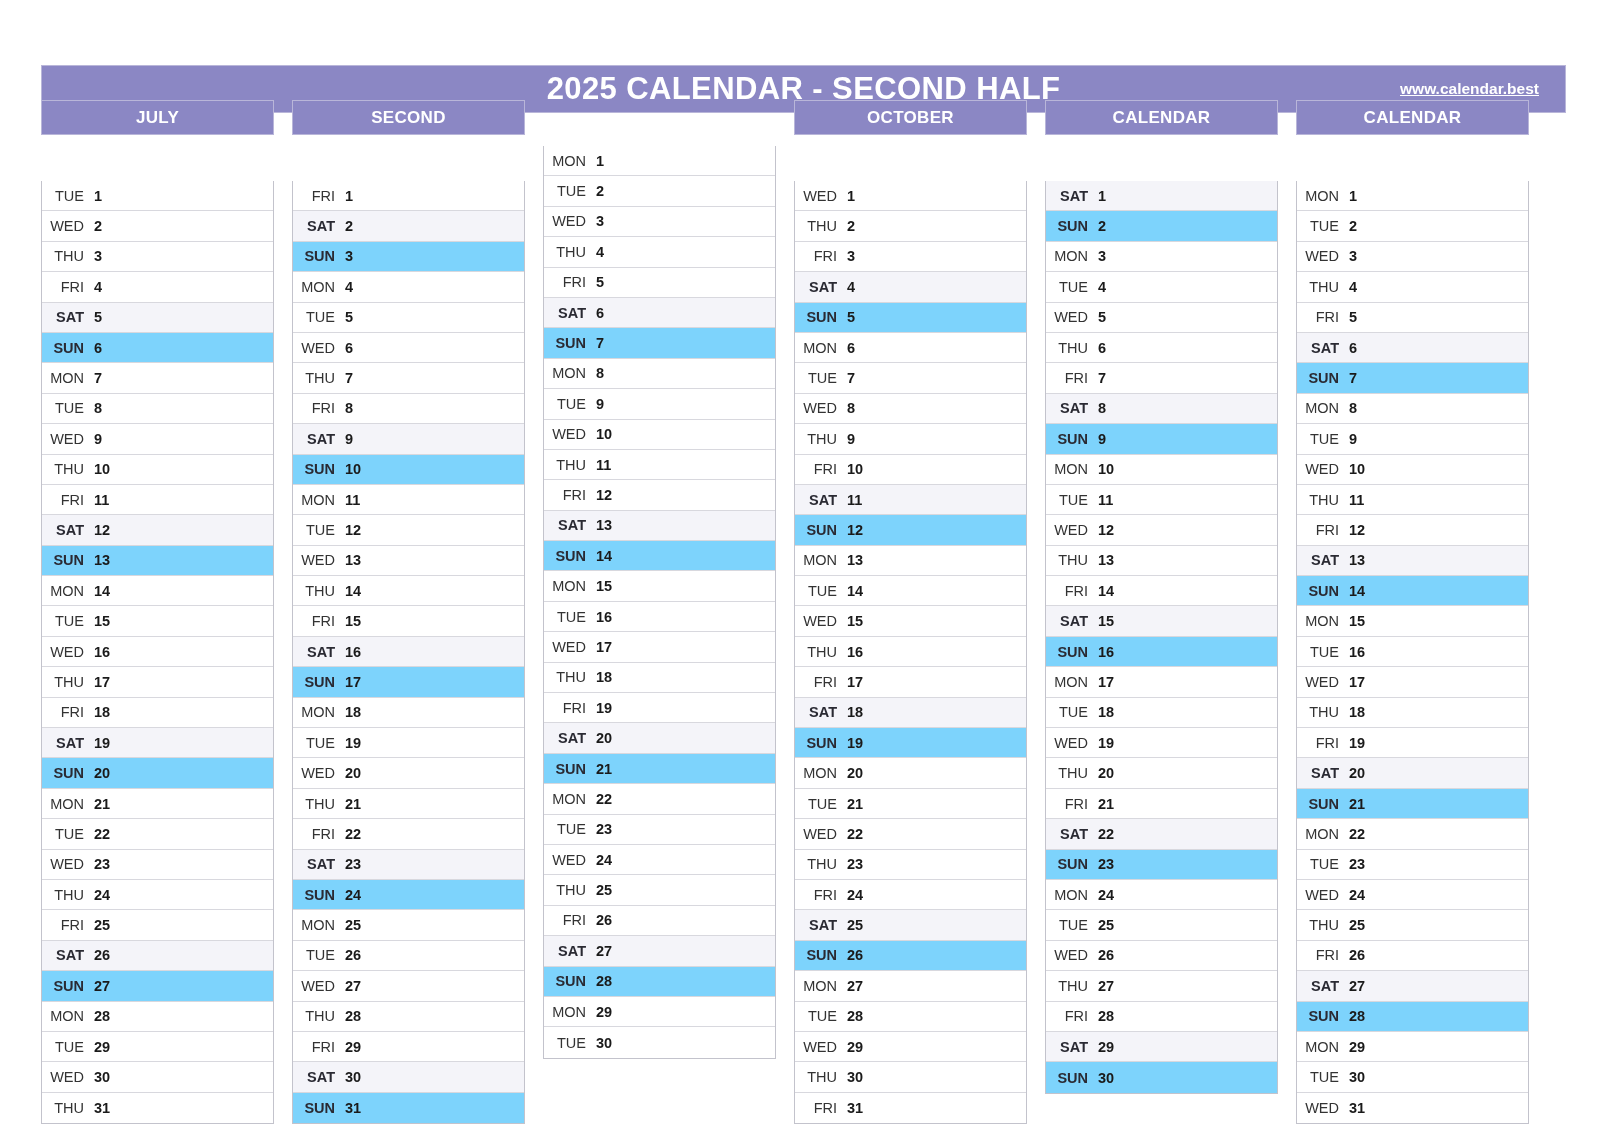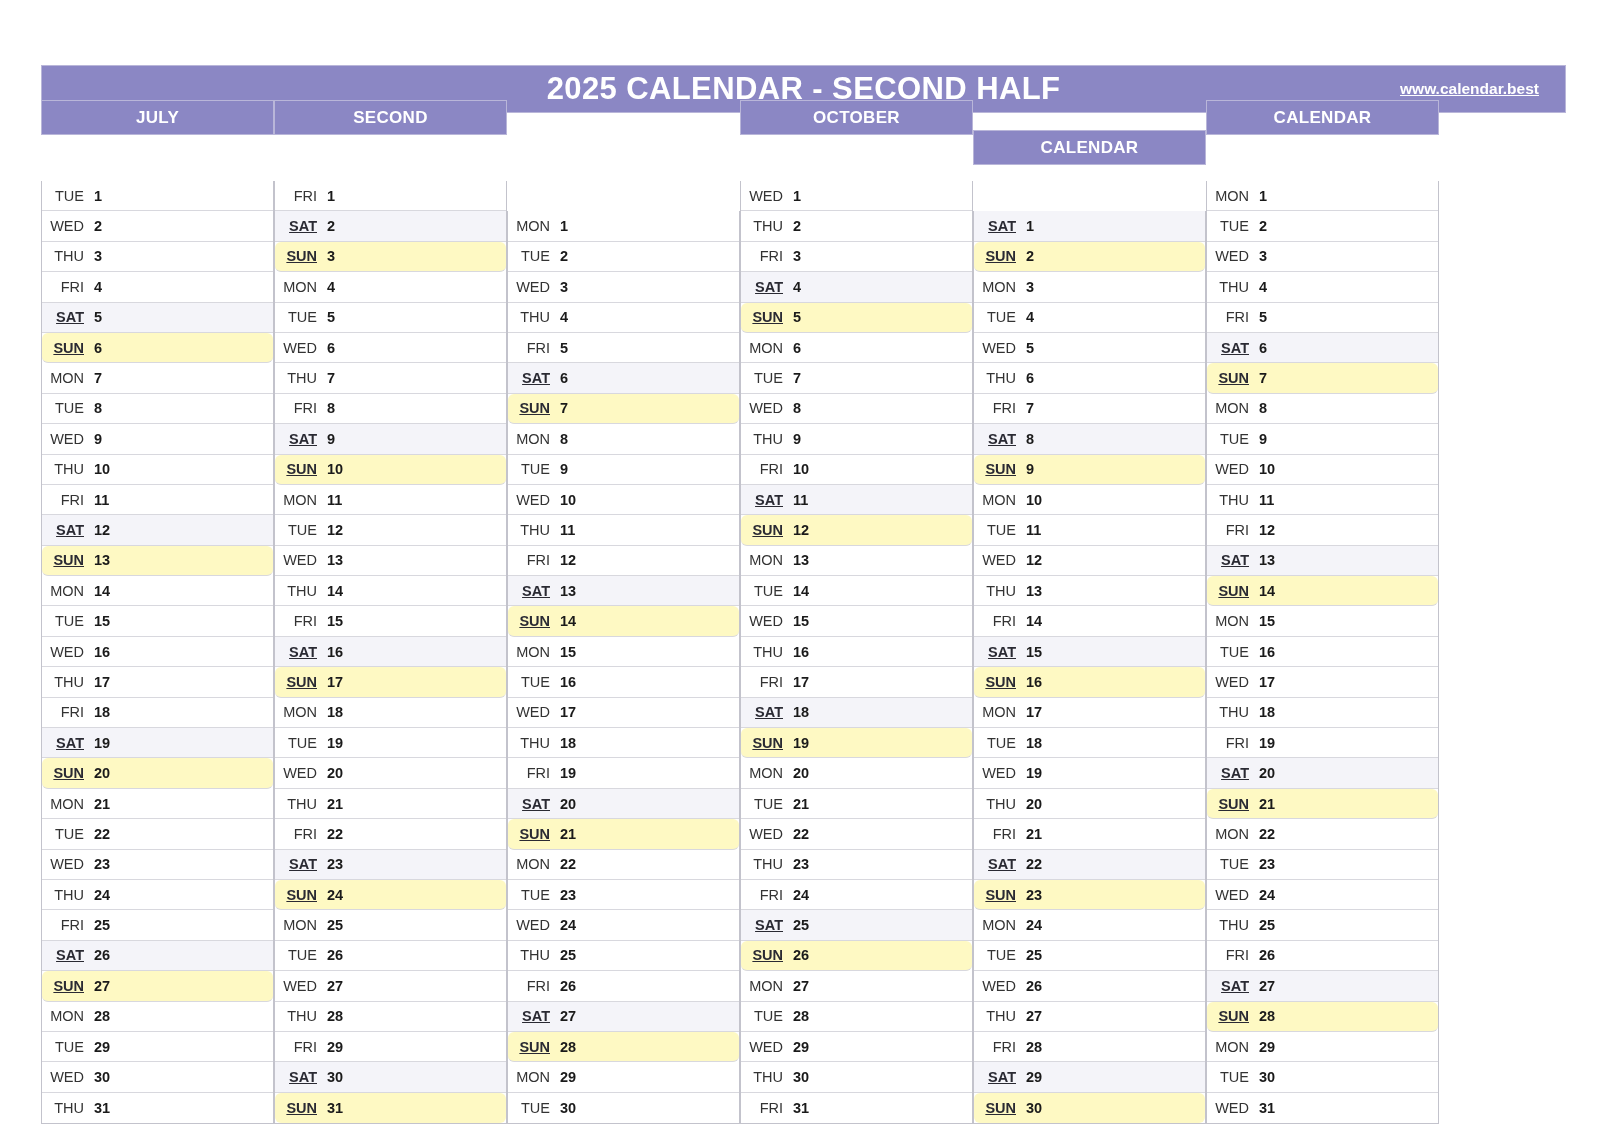--- a/index.html
+++ b/index.html
@@ -54,21 +54,22 @@
     white-space: nowrap;
   }
 
   
   .months {
     position: absolute;
     left: 41px;
     top: 100px;
     width: 1525px;
     display: flex;
-    align-items: flex-end;
+    gap: 18px;
+    align-items: flex-start;
   }
 
   .month {
     width: 233px;
     flex: 0 0 233px;
   }
 
   .month-header {
     height: 35px;
     background: #8b87c4;
@@ -94,40 +95,40 @@
     display: flex;
     align-items: center;
     border-bottom: 1px solid #d8d8de;
     background: #ffffff;
     padding-left: 4px;
   }
 
   .day-row:last-child { border-bottom: none; }
 
   .day-row.sat { background: #f4f4f9; }
-  .day-row.sun { background: #fef9c3; border-radius: 6px; }
+  .day-row.sun { background: #7dd3fc; }
 
   .dow {
     width: 48px;
     text-align: right;
     font-size: 14.5px;
     color: #333333;
     padding-right: 10px;
     flex: 0 0 48px;
   }
 
   .dnum {
     font-size: 14.5px;
     font-weight: bold;
     color: #1a1a1a;
     text-align: left;
   }
 
   .day-row.sat .dow,
-  .day-row.sun .dow { font-weight: bold; color: #2a2a33; text-decoration: underline; }
+  .day-row.sun .dow { font-weight: bold; color: #2a2a33; }
 </style>
 </head>
 <body>
 
 <div class="page">
 
   <div class="title-bar">
     <span class="title-text">2025 CALENDAR - SECOND HALF</span>
     <a class="title-url" href="#">www.calendar.best</a>
   </div>

